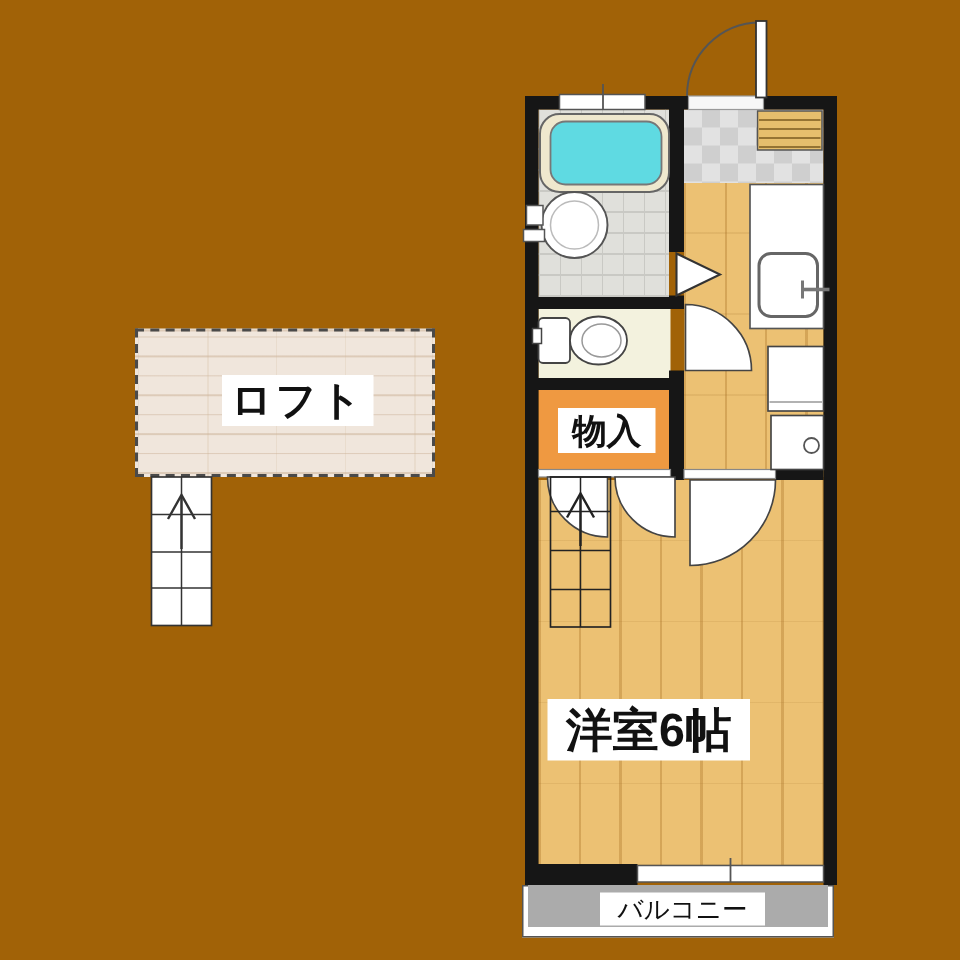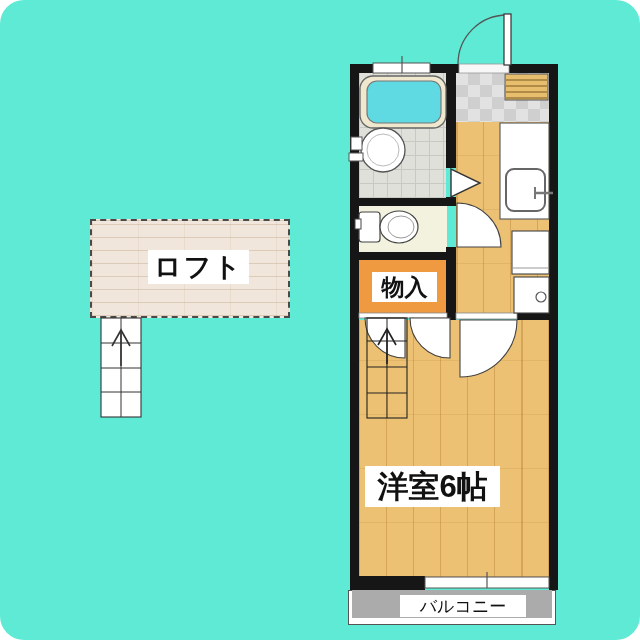--- a/index.html
+++ b/index.html
@@ -1,19 +1,18 @@
 <!DOCTYPE html>
 <html><head>
 <meta charset="utf-8">
 <style>
   html,body{margin:0;padding:0;background:#ffffff;}
   #canvas{
-    position:relative;width:640px;height:640px;background:#5eead4;overflow:hidden;
+    position:relative;width:640px;height:640px;background:#a16207;overflow:hidden;
     font-family:"Liberation Sans","DejaVu Sans",sans-serif;
-    border-radius:24px;
   }
   .abs{position:absolute;}
   
   .bath-floor{
     left:359px;top:73px;width:87px;height:125px;
     background-color:#E0E0DB;
     background-image:
       repeating-linear-gradient(0deg,#C9C9C4 0 1px,transparent 1px 14px),
       repeating-linear-gradient(90deg,#C9C9C4 0 1px,transparent 1px 14px);
   }
@@ -45,21 +44,21 @@
   .balcony-inner{left:352px;top:590px;width:200px;height:28px;background:#ABABAB;}
   
   .plan-label{
     background:#ffffff;color:#111;text-align:center;white-space:nowrap;
     display:flex;align-items:center;justify-content:center;line-height:1;
     font-weight:600;
   }
   .lbl-loft{left:148px;top:250px;width:101px;height:34px;font-size:27px;letter-spacing:2px;}
   .lbl-storage{left:372px;top:272px;width:65px;height:30px;font-size:23px;}
   .lbl-room{left:365px;top:466px;width:135px;height:41px;font-size:31px;}
-  .lbl-balcony{left:400px;top:595px;width:126px;height:22px;font-size:17px;font-weight:500;}
+  .lbl-balcony{left:400px;top:595px;width:110px;height:22px;font-size:17px;font-weight:500;}
   svg{position:absolute;left:0;top:0;pointer-events:none;}
 </style>
 </head>
 <body>
 
 <div id="canvas">
 
   <div class="abs loft-area"></div>
   <div class="abs bath-floor"></div>
   <div class="abs toilet-floor"></div>

